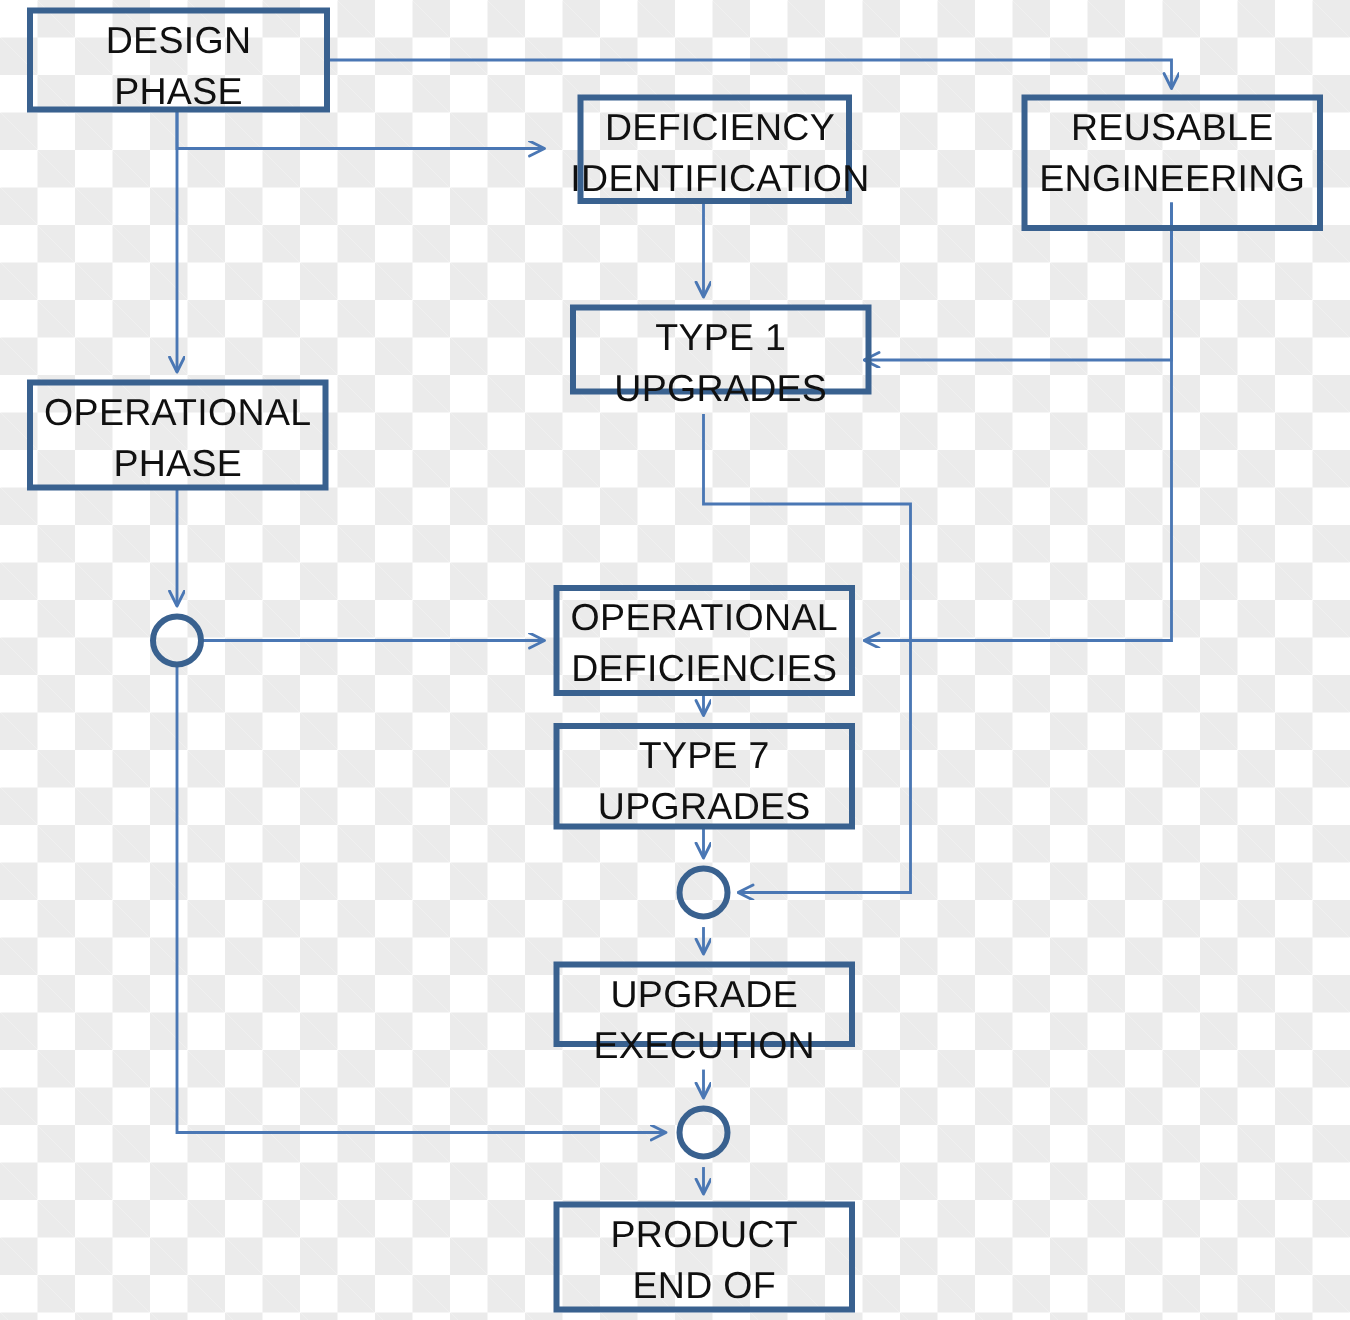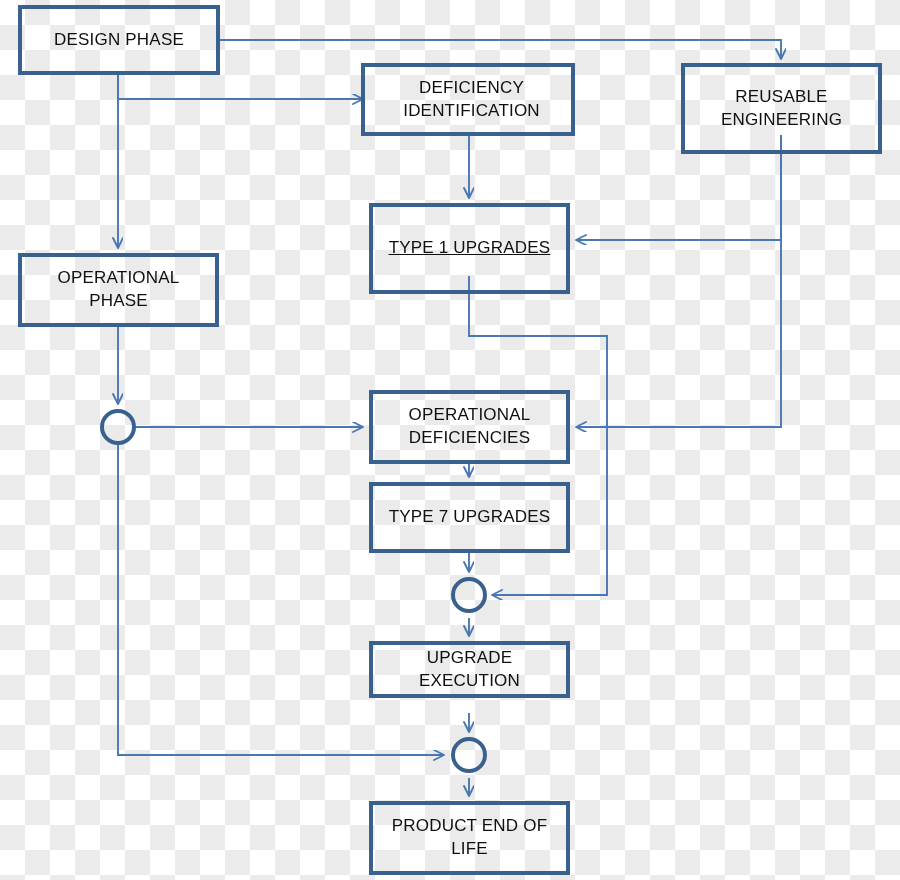--- a/index.html
+++ b/index.html
@@ -28,25 +28,25 @@
     width: 900px;
     height: 880px;
     pointer-events: none;
   }
   .node {
     position: absolute;
     box-sizing: border-box;
     border: 4px solid #39618f;
     background: transparent;
     display: flex;
-    align-items: center;
+    align-items: flex-start;
     justify-content: center;
     text-align: center;
     color: #101010;
-    font-size: 17px;
+    font-size: 25px;
     line-height: 1.35;
     letter-spacing: 0.2px;
     padding: 2px 6px;
   }
   .node-label {
     display: block;
     white-space: pre-line;
   }
   .junction {
     position: absolute;
@@ -85,29 +85,29 @@
         <polyline points="469,714 469,731" marker-end="url(#arrowhead)" stroke="#4a77b4"></polyline>
         <polyline points="118,445 118,755 443,755" marker-end="url(#arrowhead)" stroke="#4a77b4"></polyline>
         <polyline points="469,779 469,795" marker-end="url(#arrowhead)" stroke="#4a77b4"></polyline>
       </g>
   </svg>
 
   <div id="node-layer">
       <div class="node" style="left: 18px; top: 5px; width: 202px; height: 70px; border-color: rgb(57, 97, 143);">
         <span class="node-label">DESIGN PHASE</span>
       </div>
-      <div class="node" style="left: 361px; top: 63px; width: 214px; height: 73px; border-color: rgb(57, 97, 143); padding-left: 13px;">
+      <div class="node" style="left: 385px; top: 63px; width: 183px; height: 73px; border-color: rgb(57, 97, 143); padding-left: 13px;">
         <span class="node-label">DEFICIENCY
 IDENTIFICATION</span>
       </div>
       <div class="node" style="left: 681px; top: 63px; width: 201px; height: 91px; border-color: rgb(57, 97, 143);">
         <span class="node-label">REUSABLE
 ENGINEERING</span>
       </div>
-      <div class="node" style="left: 369px; top: 203px; width: 201px; height: 91px; border-color: rgb(57, 97, 143); text-decoration: underline;">
+      <div class="node" style="left: 380px; top: 203px; width: 201px; height: 60px; border-color: rgb(57, 97, 143);">
         <span class="node-label">TYPE 1 UPGRADES</span>
       </div>
       <div class="node" style="left: 18px; top: 253px; width: 201px; height: 74px; border-color: rgb(57, 97, 143);">
         <span class="node-label">OPERATIONAL
 PHASE</span>
       </div>
       <div class="node" style="left: 369px; top: 390px; width: 201px; height: 74px; border-color: rgb(57, 97, 143);">
         <span class="node-label">OPERATIONAL
 DEFICIENCIES</span>
       </div>

